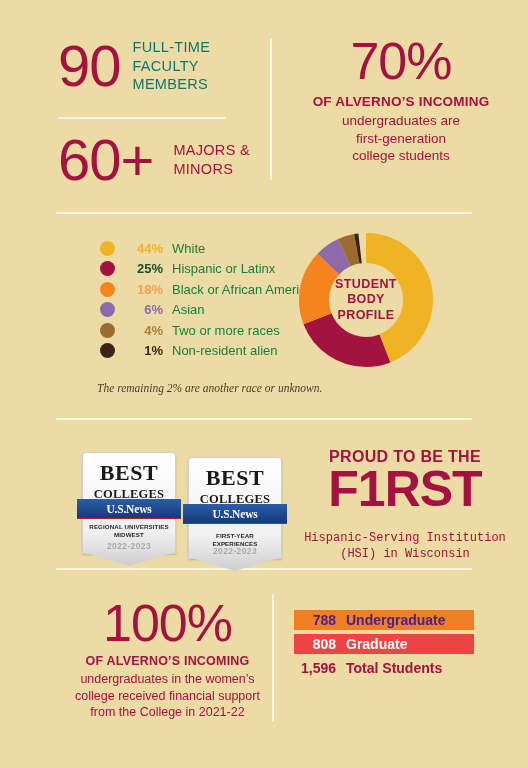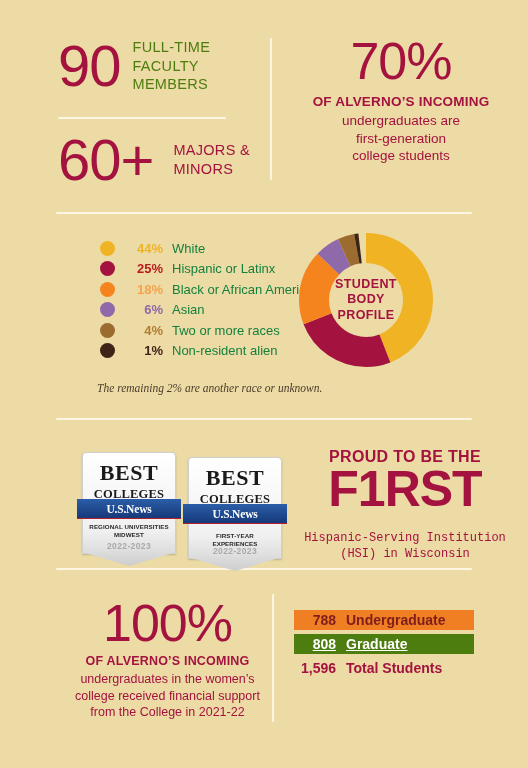--- a/index.html
+++ b/index.html
@@ -23,21 +23,21 @@
     color:#a4123f;
     line-height:.92;
     letter-spacing:-1px;
   }
 
   
   #stat-faculty{position:absolute;left:58px;top:38px;display:flex;align-items:center;gap:12px;}
   #stat-faculty .bignum{font-size:58px;}
   #stat-faculty .lbl{
     font-size:14.5px;line-height:1.28;letter-spacing:.3px;
-    color:#4d7c0f;font-weight:400;text-transform:uppercase;
+    color:#0f766e;font-weight:400;text-transform:uppercase;
   }
   #stat-majors{position:absolute;left:58px;top:133px;display:flex;align-items:center;gap:20px;}
   #stat-majors .bignum{font-size:58px;}
   #stat-majors .lbl{
     font-size:14.5px;line-height:1.28;letter-spacing:.3px;
     color:#a4123f;text-transform:uppercase;
   }
 
   
   #stat-firstgen{position:absolute;left:276px;top:38px;width:250px;text-align:center;}
@@ -121,22 +121,22 @@
   #stat-support .bignum{font-size:52px;}
   #stat-support .cap{margin-top:6px;font-size:12.5px;font-weight:bold;letter-spacing:.2px;}
   #stat-support .sub{margin-top:3px;font-size:12.5px;line-height:1.34;}
 
   
   #enrollment{position:absolute;left:294px;top:610px;width:180px;}
   #enrollment .title{font-size:13px;font-weight:bold;letter-spacing:.2px;margin-bottom:8px;}
   .enroll-row{display:flex;align-items:center;height:20px;margin-bottom:4px;}
   .enroll-row .val{width:52px;text-align:right;font-size:14px;font-weight:bold;padding-right:10px;box-sizing:border-box;}
   .enroll-row .name{font-size:14px;font-weight:bold;}
-  .enroll-row.bar-undergrad{background:#ef7f22;color:#7f1d1d;}
-  .enroll-row.bar-grad{background:#4d7c0f;color:#fff;text-decoration:underline;}
+  .enroll-row.bar-undergrad{background:#ef7f22;color:#4c1d95;}
+  .enroll-row.bar-grad{background:#ef4444;color:#fff;}
   .enroll-row.total{color:#a4123f;}
   .enroll-row.total .val{width:52px;}
 </style>
 </head>
 <body>
 
 <div class="page">
 
   <div class="hr" style="left:58px;top:117px;width:168px;"></div>
   <div class="vr" style="left:270px;top:38px;height:142px;"></div>
@@ -173,21 +173,21 @@
   </div>
 
   <div id="legend">
     <div class="legend-row">
       <div class="legend-dot" style="background:#f0b323;"></div>
       <div class="legend-pct" style="color:#f0b323;">44%</div>
       <div class="legend-label">White</div>
     </div>
     <div class="legend-row">
       <div class="legend-dot" style="background:#a4123f;"></div>
-      <div class="legend-pct" style="color:#b91c1c;">25%</div>
+      <div class="legend-pct" style="color:#14532d;">25%</div>
       <div class="legend-label">Hispanic or Latinx</div>
     </div>
     <div class="legend-row">
       <div class="legend-dot" style="background:#f5841f;"></div>
       <div class="legend-pct" style="color:#f5a24b;">18%</div>
       <div class="legend-label">Black or African American</div>
     </div>
     <div class="legend-row">
       <div class="legend-dot" style="background:#8e6aab;"></div>
       <div class="legend-pct" style="color:#8e6aab;">6%</div>

